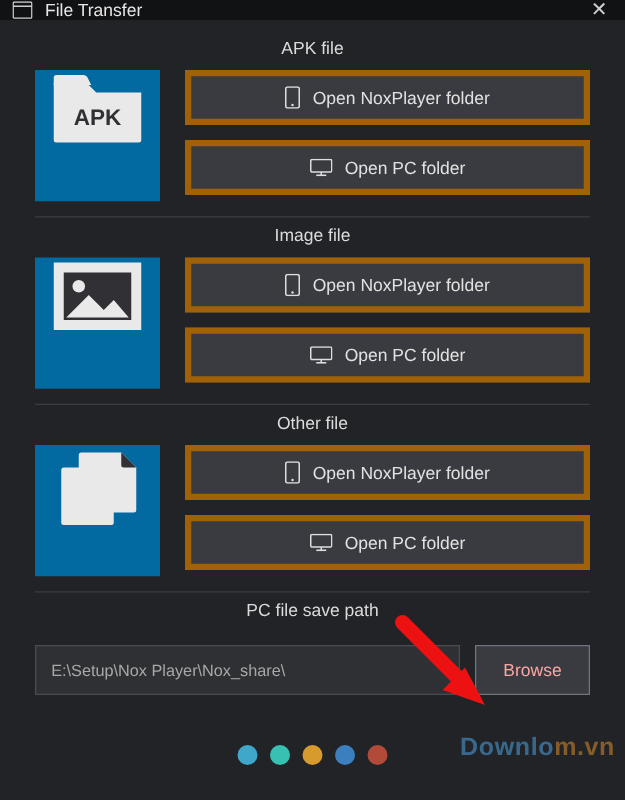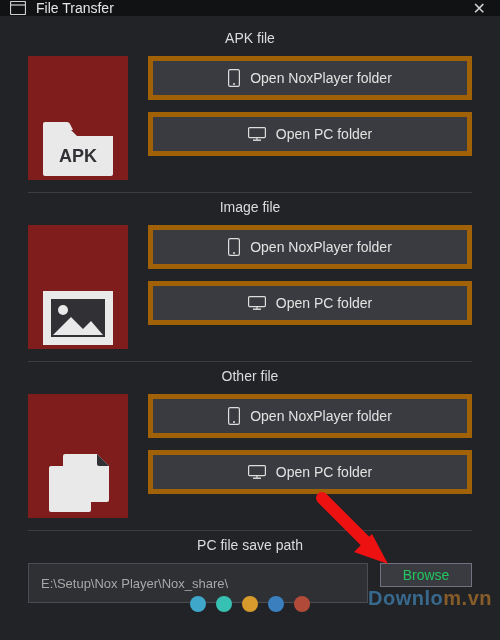--- a/index.html
+++ b/index.html
@@ -42,24 +42,24 @@
 
   .row {
     display: flex;
     gap: 20px;
     align-items: stretch;
     margin-bottom: 10px;
   }
 
   .icon-tile {
     width: 100px;
-    height: 124px;
-    background: #7f1d1d;
-    display: flex;
-    align-items: flex-end;
+    height: 105px;
+    background: #0369a1;
+    display: flex;
+    align-items: flex-start;
     justify-content: center;
     flex: 0 0 100px;
   }
   .icon-tile svg { display: block; }
 
   .btns {
     flex: 1;
     display: flex;
     flex-direction: column;
     gap: 12px;
@@ -81,38 +81,38 @@
 
   .divider {
     border: none;
     border-top: 1px solid #3c3d42;
     margin: 12px 0 4px 0;
   }
 
   .path-row {
     display: flex;
     gap: 12px;
-    margin-top: 10px;
+    margin-top: 20px;
   }
   .path-input {
     flex: 1;
     height: 40px;
     background: #2f3034;
     border: 1px solid #4a4c54;
     color: #a8a8a8;
     font-size: 13px;
     padding: 0 12px;
     outline: none;
   }
   .browse-btn {
     width: 92px;
-    height: 24px;
+    height: 40px;
     background: #3a3b40;
     border: 1px solid #707280;
-    color: #22c55e;
+    color: #fca5a5;
     font-size: 14px;
     cursor: pointer;
     display: flex;
     align-items: center;
     justify-content: center;
   }
 
   
   .arrow {
     position: absolute;

